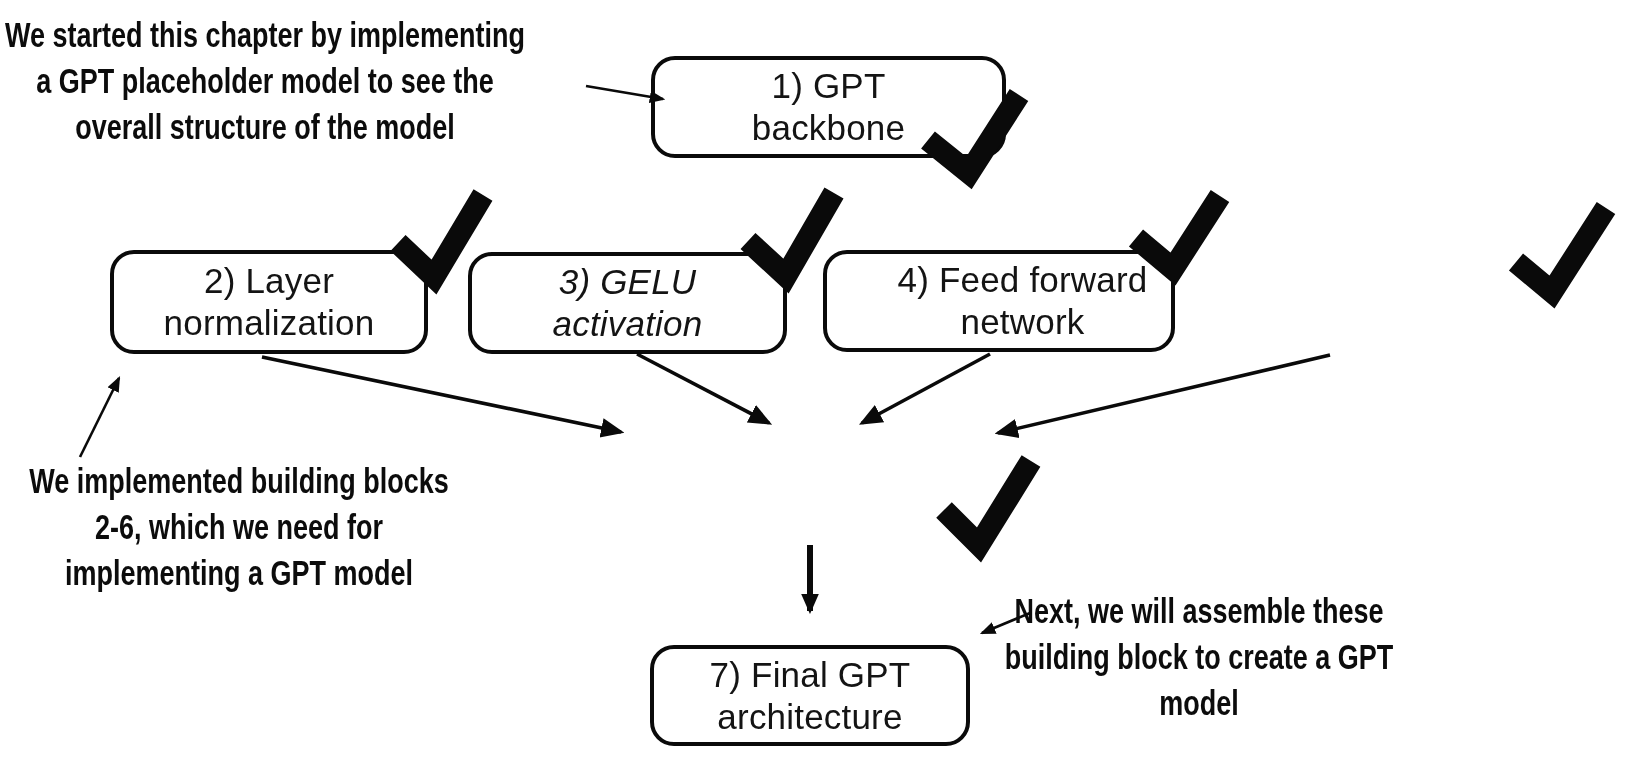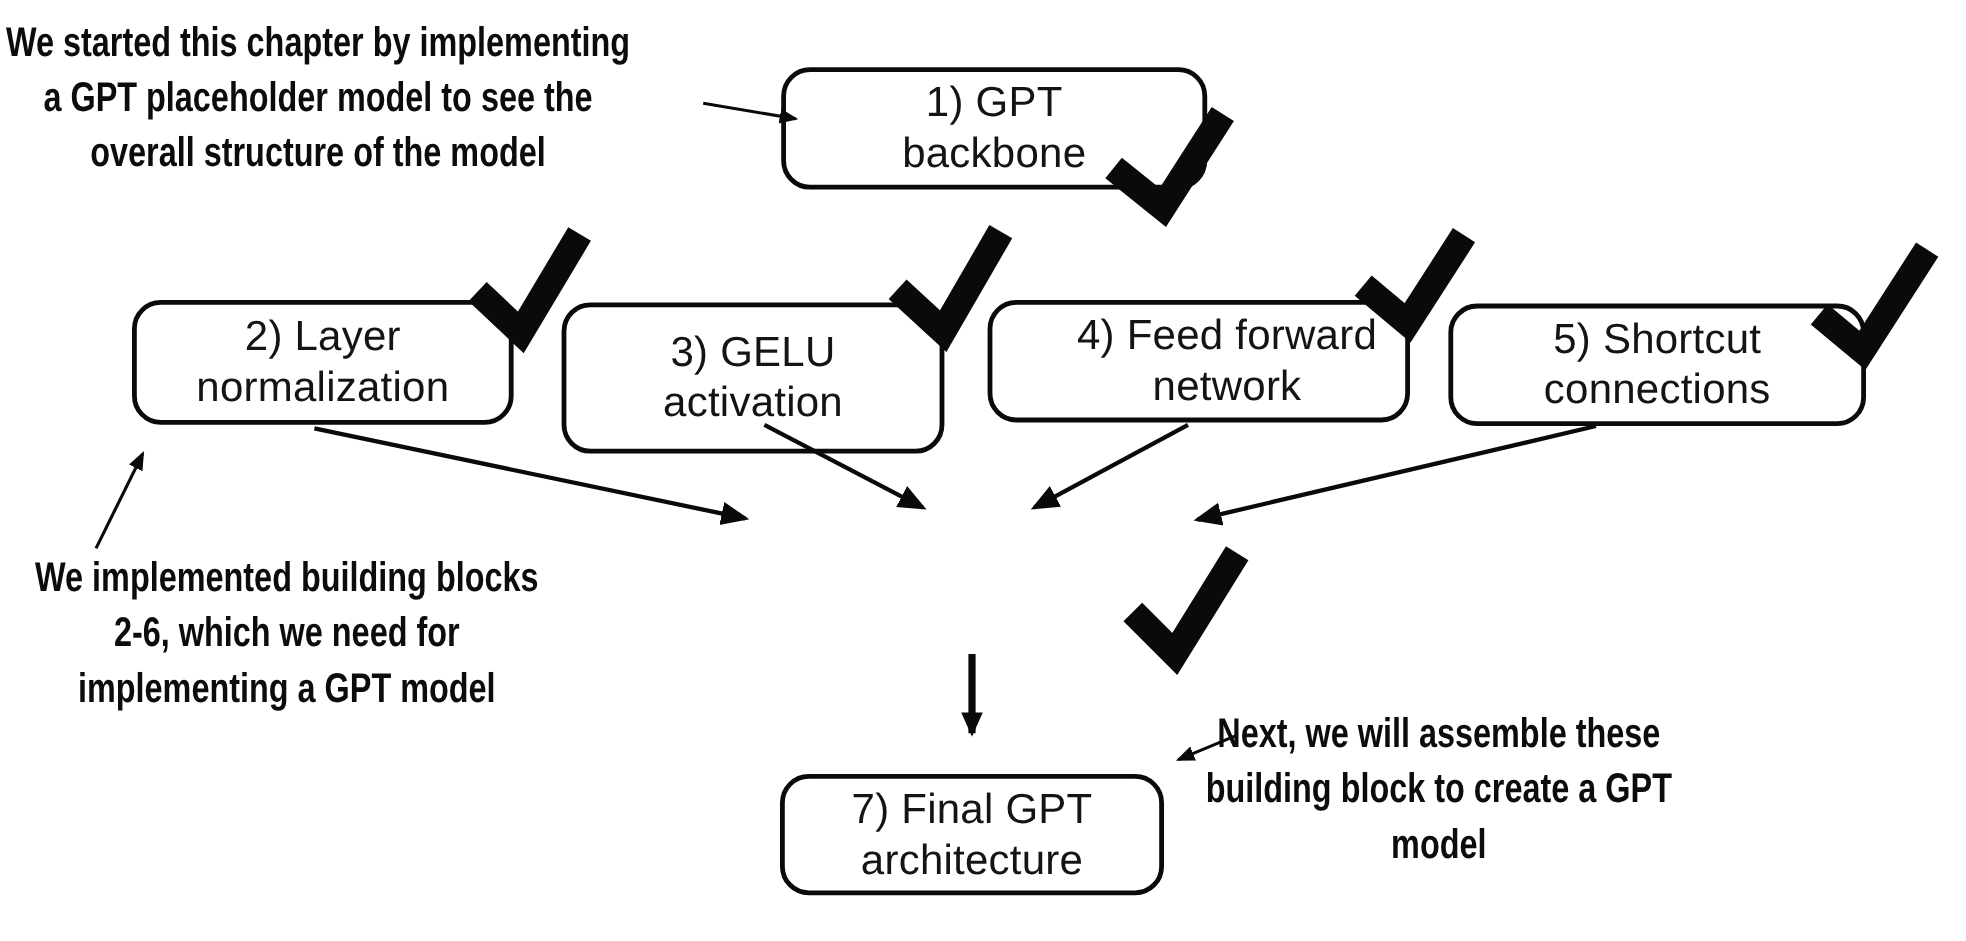--- a/index.html
+++ b/index.html
@@ -15,21 +15,21 @@
     white-space:pre;text-align:center;font-size:35px;line-height:42px;
     color:#141414;letter-spacing:.2px;
   }
   .ann{
     position:absolute;font-weight:bold;font-size:27px;line-height:36px;
     white-space:pre;text-align:center;color:#0c0c0c;
     transform:translateX(-50%) scaleY(1.28);transform-origin:top center;
   }
   .n1{left:651px;top:56px;width:355px;height:102px;justify-content:center;}
   .n2{left:110px;top:250px;width:318px;height:104px;align-items:center;}
-  .n3{left:468px;top:252px;width:319px;height:126px;}
+  .n3{left:468px;top:252px;width:319px;height:102px;font-style:italic;}
   .n4{left:823px;top:250px;width:352px;height:102px;padding-left:47px;}
   .n5{left:1207px;top:253px;width:348px;height:102px;}
   .n6{left:637px;top:435px;width:346px;height:102px;}
   .n7{left:650px;top:622px;width:320px;height:101px;margin-top:23px;}
   .a1{left:265px;top:12px;}
   .a2{left:239px;top:458px;}
   .a3{left:1199px;top:588px;}
   svg.layer{position:absolute;left:0;top:0;pointer-events:none;}
   .edge{stroke:#0a0a0a;stroke-width:3.6;fill:none;}
   .edge-main{stroke:#0a0a0a;stroke-width:6;fill:none;}
@@ -49,24 +49,20 @@
     <span class="node-label">2) Layer
 normalization</span>
   </div>
   <div class="node n3">
     <span class="node-label">3) GELU
 activation</span>
   </div>
   <div class="node n4">
     <span class="node-label">4) Feed forward
 network</span>
-  </div>
-  <div class="node n5">
-    <span class="node-label">5) Shortcut
-connections</span>
   </div>
   <div class="node n7">
     <span class="node-label">7) Final GPT
 architecture</span>
   </div>
 
   <div class="ann a1">We started this chapter by implementing
 a GPT placeholder model to see the
 overall structure of the model</div>
   <div class="ann a2">We implemented building blocks

